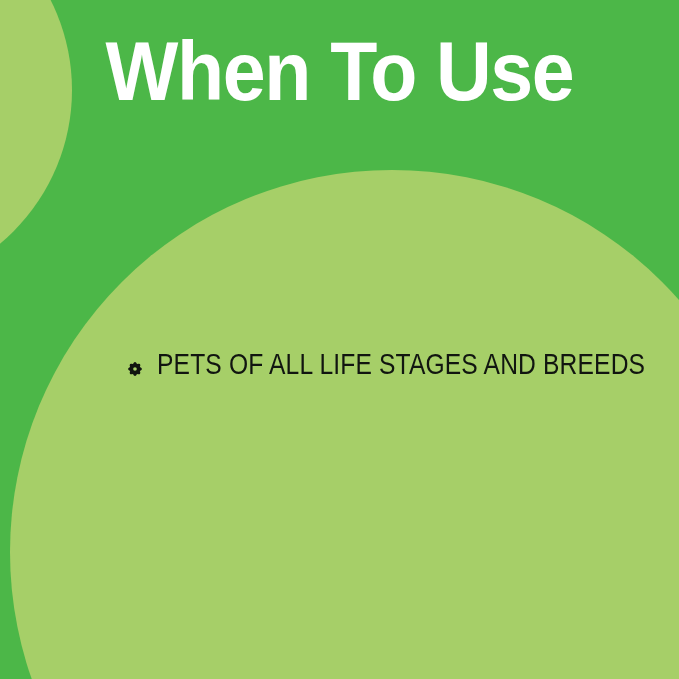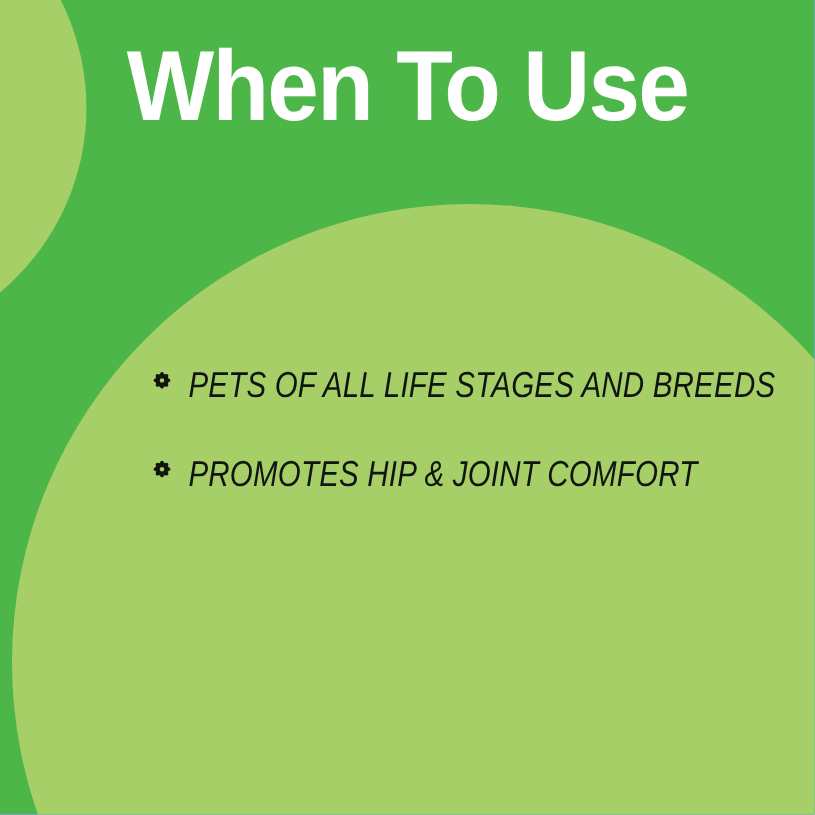--- a/index.html
+++ b/index.html
@@ -51,24 +51,23 @@
     position: absolute;
     left: 124px;
     top: 306px;
     width: 540px;
     margin: 0;
     padding: 0;
     list-style: none;
   }
   .bullet-item {
     display: flex;
-    align-items: flex-start;
+    align-items: flex-end;
     height: 74px;
     color: #111510;
-    font-style: italic;
   }
   .bullet-icon {
     flex: 0 0 auto;
     width: 22px;
     height: 22px;
     margin-right: 11px;
     display: block;
   }
   .bullet-label {
     flex: 1 1 auto;
@@ -107,32 +106,20 @@
             <ellipse cx="12" cy="12" rx="3.1" ry="7.6"></ellipse>
             <ellipse cx="12" cy="12" rx="7.6" ry="3.1"></ellipse>
             <ellipse cx="12" cy="12" rx="3.1" ry="7.6" transform="rotate(45 12 12)"></ellipse>
             <ellipse cx="12" cy="12" rx="7.6" ry="3.1" transform="rotate(45 12 12)"></ellipse>
             <circle cx="12" cy="12" r="2.0" fill="#A6CF68"></circle>
           </g>
         </svg>
         <span class="bullet-label">PETS OF ALL LIFE STAGES AND BREEDS</span>
       </li>
 
-      <li class="bullet-item">
-        <svg class="bullet-icon" viewBox="0 0 24 24" aria-hidden="true">
-          <g fill="#111510">
-            <ellipse cx="12" cy="12" rx="3.1" ry="7.6"></ellipse>
-            <ellipse cx="12" cy="12" rx="7.6" ry="3.1"></ellipse>
-            <ellipse cx="12" cy="12" rx="3.1" ry="7.6" transform="rotate(45 12 12)"></ellipse>
-            <ellipse cx="12" cy="12" rx="7.6" ry="3.1" transform="rotate(45 12 12)"></ellipse>
-            <circle cx="12" cy="12" r="2.0" fill="#A6CF68"></circle>
-          </g>
-        </svg>
-        <span class="bullet-label">PROMOTES HIP &amp; JOINT COMFORT</span>
-      </li>
 
 
 
 
     </ul>
 
   </div>
 </div>
 
 </body></html>

